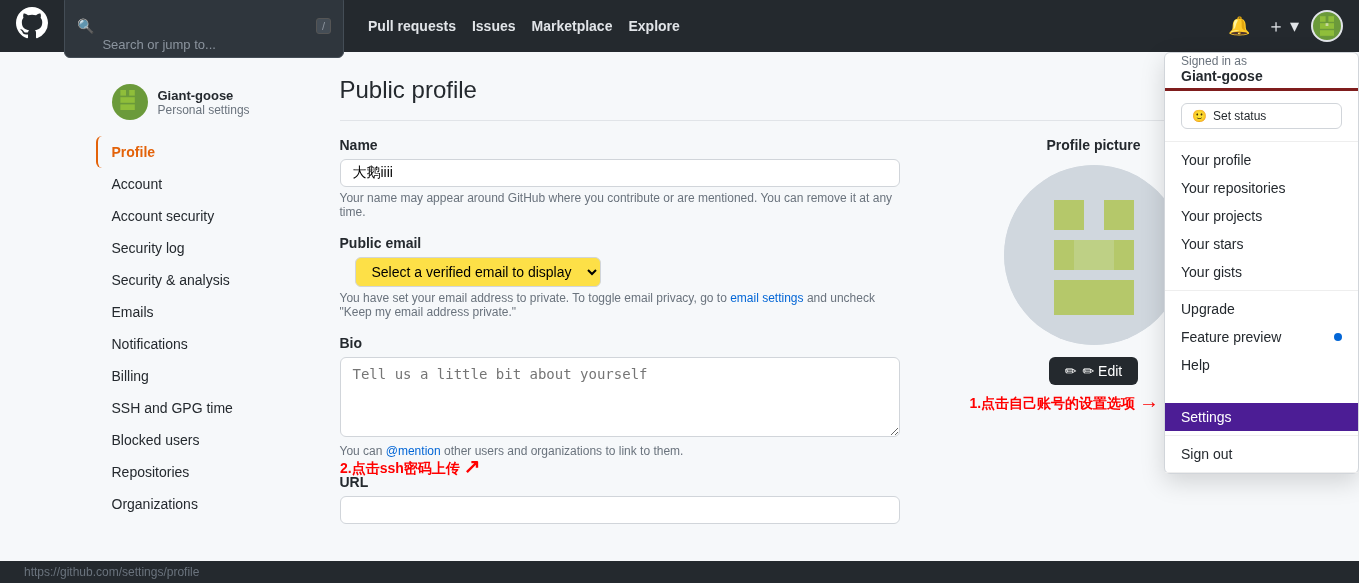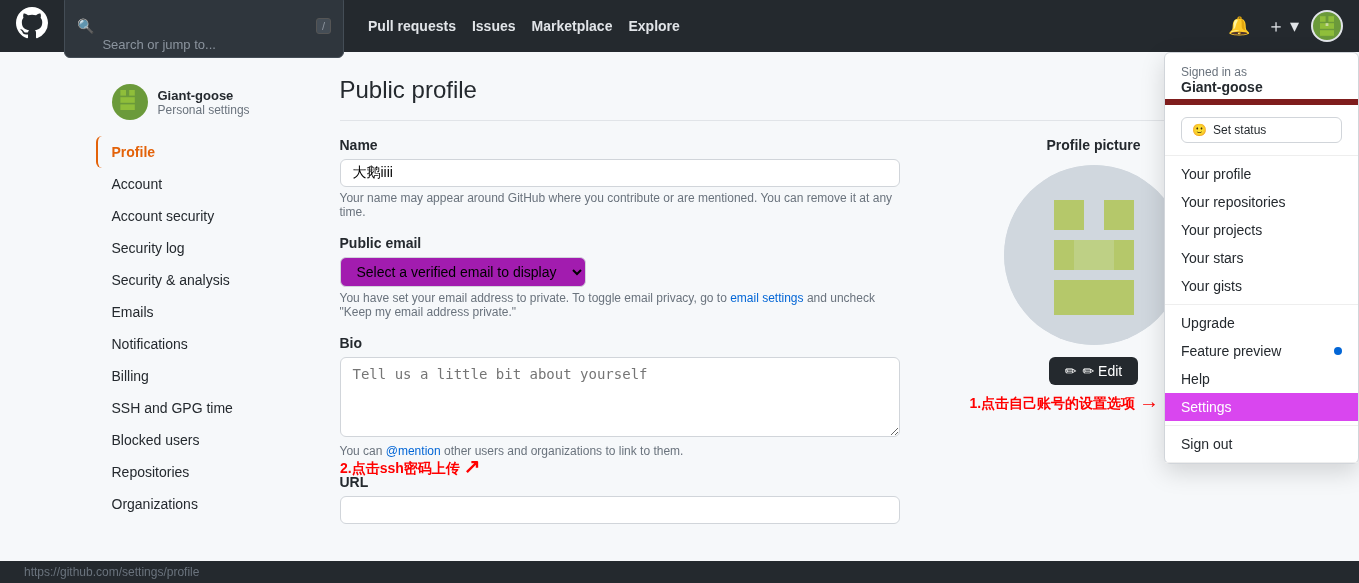--- a/index.html
+++ b/index.html
@@ -40,29 +40,29 @@
       width: 32px; height: 32px; border-radius: 50%; background: #6b9a3a;
       cursor: pointer; border: 2px solid #e1e4e8; display: flex; align-items: center; justify-content: center;
       overflow: hidden;
     }
     .dropdown-menu {
       position: absolute; top: 52px; right: 0; width: 195px;
       background: white; border: 1px solid #d1d5da; border-radius: 6px;
       box-shadow: 0 8px 24px rgba(0,0,0,0.15); z-index: 200;
       font-size: 14px;
     }
-    .dropdown-header { padding: 12px 16px 4px; border-bottom: 6px solid #7f1d1d; }
+    .dropdown-header { padding: 1px 16px 4px; border-bottom: 3px solid #7f1d1d; }
     .dropdown-header .signed-in { color: #6a737d; font-size: 12px; }
     .dropdown-header .username { font-weight: 600; font-size: 14px; }
     .dropdown-section { padding: 4px 0; border-bottom: 1px solid #eee; }
     .dropdown-item {
       display: flex; align-items: center; padding: 6px 16px; cursor: pointer;
       gap: 8px; color: #24292e; text-decoration: none;
     }
-    .dropdown-item.active { background: #d946ef; color: white; }
+    .dropdown-item.active { background: #4c1d95; color: white; margin-top: 24px; }
     .set-status-item {
       margin: 8px 16px; border: 1px solid #d1d5da; border-radius: 6px;
       padding: 5px 10px; display: flex; align-items: center; gap: 6px;
       cursor: pointer; font-size: 12px;
     }
     .feature-preview-dot {
       width: 8px; height: 8px; background: #0366d6; border-radius: 50; margin-left: auto;
     }
 
     
@@ -93,21 +93,21 @@
     .form-group { margin-bottom: 16px; }
     .form-label { display: block; font-weight: 600; font-size: 14px; margin-bottom: 6px; }
     .form-input {
       width: 100%; padding: 5px 12px; border: 1px solid #d1d5da; border-radius: 6px;
       font-size: 14px; background: white; outline: none;
     }
     .form-hint { font-size: 12px; color: #6a737d; margin-top: 4px; }
     .form-hint a { color: #0366d6; }
     .form-select {
       padding: 5px 12px; border: 1px solid #d1d5da; border-radius: 6px;
-      font-size: 14px; background: #a21caf; cursor: pointer; min-width: 240px;
+      font-size: 14px; background: #fde047; cursor: pointer; min-width: 240px; margin-left: 15px;
     }
     .form-textarea {
       width: 100%; padding: 8px 12px; border: 1px solid #d1d5da; border-radius: 6px;
       font-size: 14px; resize: vertical; min-height: 80px; background: white;
       color: #6a737d; outline: none;
     }
     .two-col { display: grid; grid-template-columns: 1fr 340px; gap: 24px; }
     .profile-picture-section { text-align: center; }
     .profile-picture-title { font-weight: 600; font-size: 14px; margin-bottom: 12px; }
     .profile-picture-circle {

